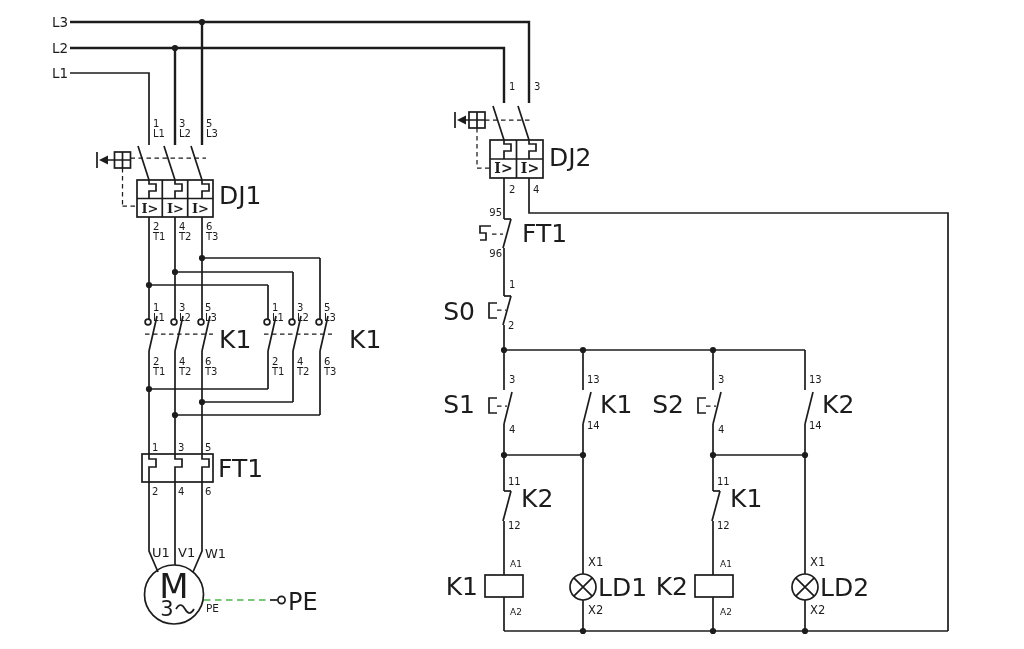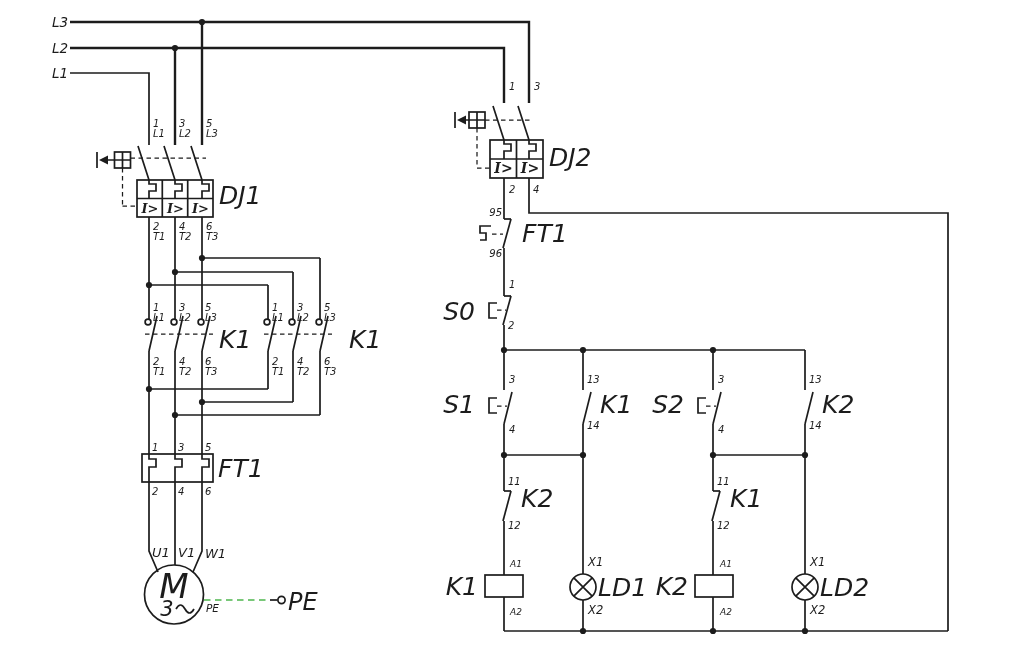--- a/index.html
+++ b/index.html
@@ -1,16 +1,16 @@
 <!DOCTYPE html>
 <html><head>
 <meta charset="utf-8">
 <style>
   html,body{margin:0;padding:0;background:#ffffff;}
-  .canvas{position:relative;width:1024px;height:649px;background:#ffffff;overflow:hidden;font-style:italic;}
+  .canvas{position:relative;width:1024px;height:649px;background:#ffffff;overflow:hidden;}
   svg{display:block;}
   svg path, svg rect, svg circle, svg line, svg polyline{
     stroke:#1c1c1c; fill:none; stroke-width:1.7; stroke-linecap:butt; stroke-linejoin:miter;
   }
   svg .thick{stroke-width:2.4;}
   svg .dsh{stroke-dasharray:4.5 3.5; stroke-width:1.25;}
   svg .dot{fill:#1c1c1c; stroke:none;}
   svg .tri{fill:#1c1c1c; stroke:none;}
   svg .pe-d{stroke:#79c879; stroke-width:1.9; stroke-dasharray:6.5 4.5;}
   svg .oc{fill:#ffffff;}

